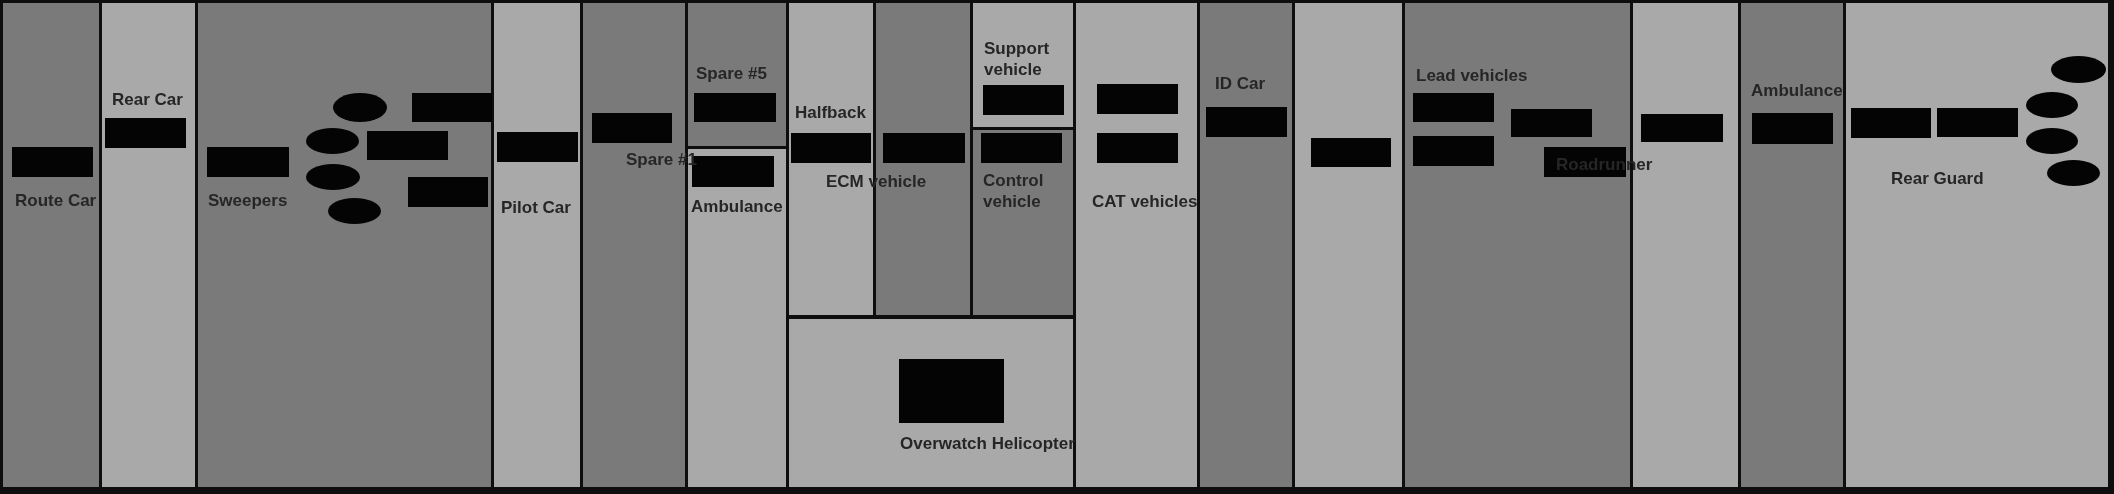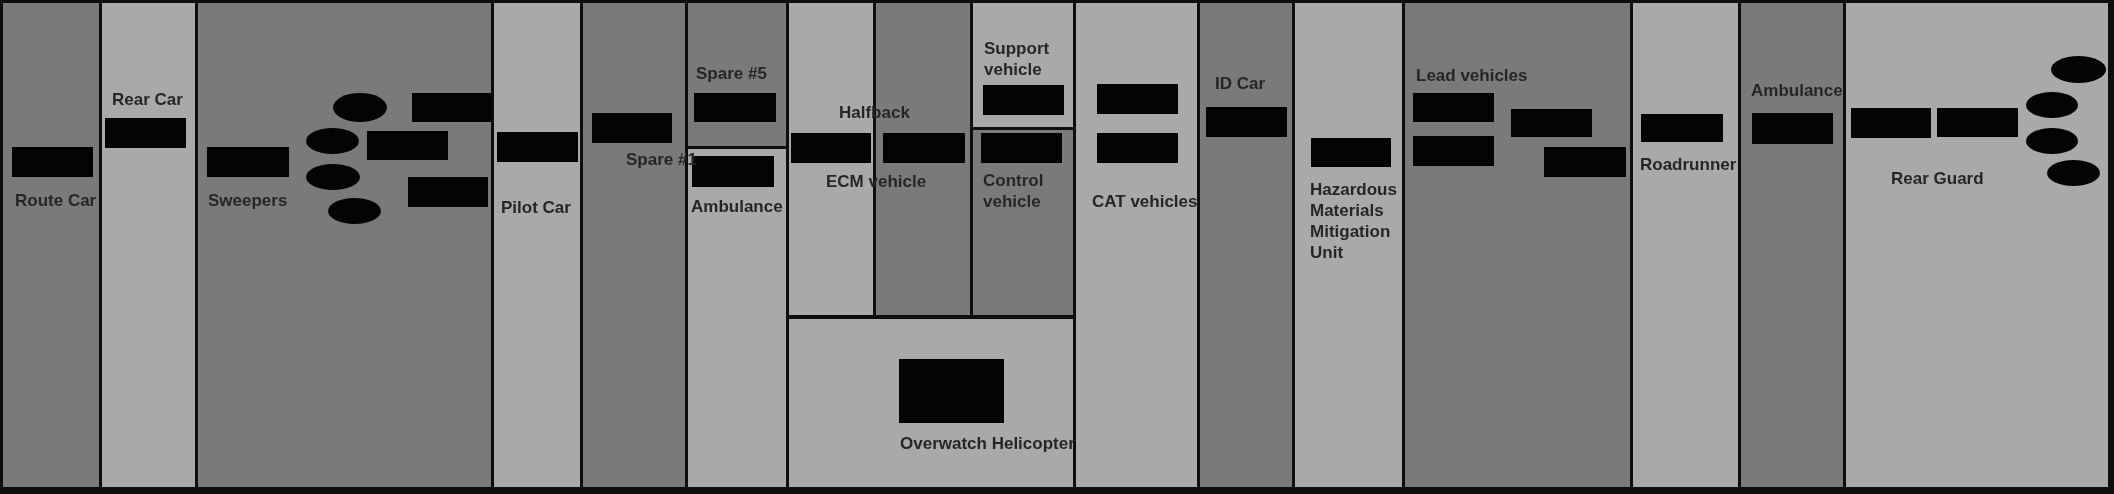--- a/index.html
+++ b/index.html
@@ -88,26 +88,25 @@
 
   <div class="heli" style="left:899px;top:359px;width:105px;height:64px;"></div>
 
   <div class="lbl" style="left:15px;top:190px;">Route Car</div>
   <div class="lbl" style="left:112px;top:89px;">Rear Car</div>
   <div class="lbl" style="left:208px;top:190px;">Sweepers</div>
   <div class="lbl" style="left:501px;top:197px;">Pilot Car</div>
   <div class="lbl" style="left:626px;top:149px;">Spare #1</div>
   <div class="lbl" style="left:696px;top:63px;">Spare #5</div>
   <div class="lbl" style="left:691px;top:196px;">Ambulance</div>
-  <div class="lbl" style="left:795px;top:102px;margin-left:44px;">Halfback</div>
+  <div class="lbl" style="left:795px;top:102px;">Halfback</div>
   <div class="lbl" style="left:826px;top:171px;">ECM vehicle</div>
   <div class="lbl wrap" style="left:984px;top:38px;width:86px;">Support vehicle</div>
   <div class="lbl wrap" style="left:983px;top:170px;width:86px;">Control vehicle</div>
   <div class="lbl" style="left:900px;top:433px;">Overwatch Helicopter</div>
   <div class="lbl" style="left:1092px;top:191px;">CAT vehicles</div>
   <div class="lbl" style="left:1215px;top:73px;">ID Car</div>
-  <div class="lbl wrap" style="left:1310px;top:179px;width:96px;">Hazardous Materials Mitigation Unit</div>
   <div class="lbl" style="left:1416px;top:65px;">Lead vehicles</div>
-  <div class="lbl" style="left:1640px;top:154px;text-align:center;">Roadrunner</div>
+  <div class="lbl" style="left:1556px;top:154px;text-align:center;">Roadrunner</div>
   <div class="lbl" style="left:1751px;top:80px;">Ambulance</div>
   <div class="lbl" style="left:1891px;top:168px;">Rear Guard</div>
 
 </div>
 
 </body></html>

